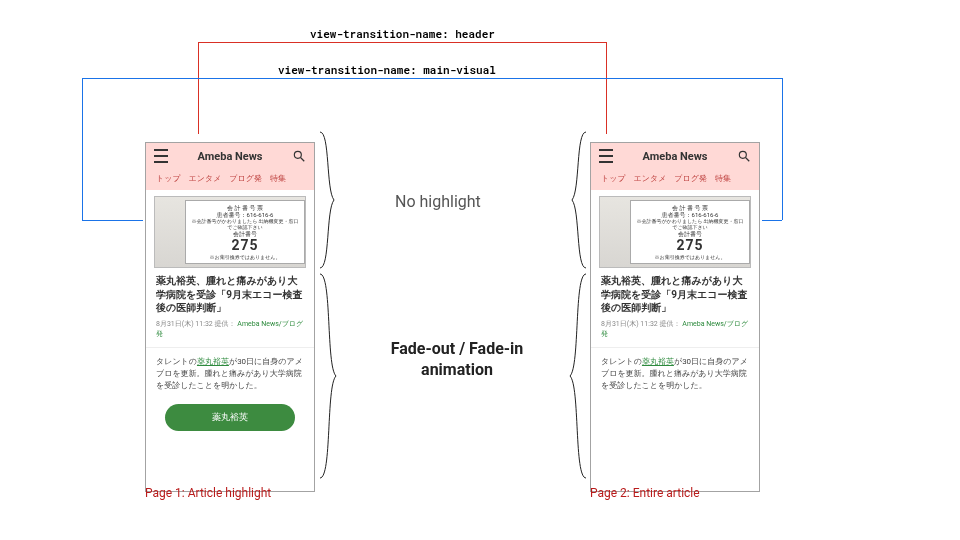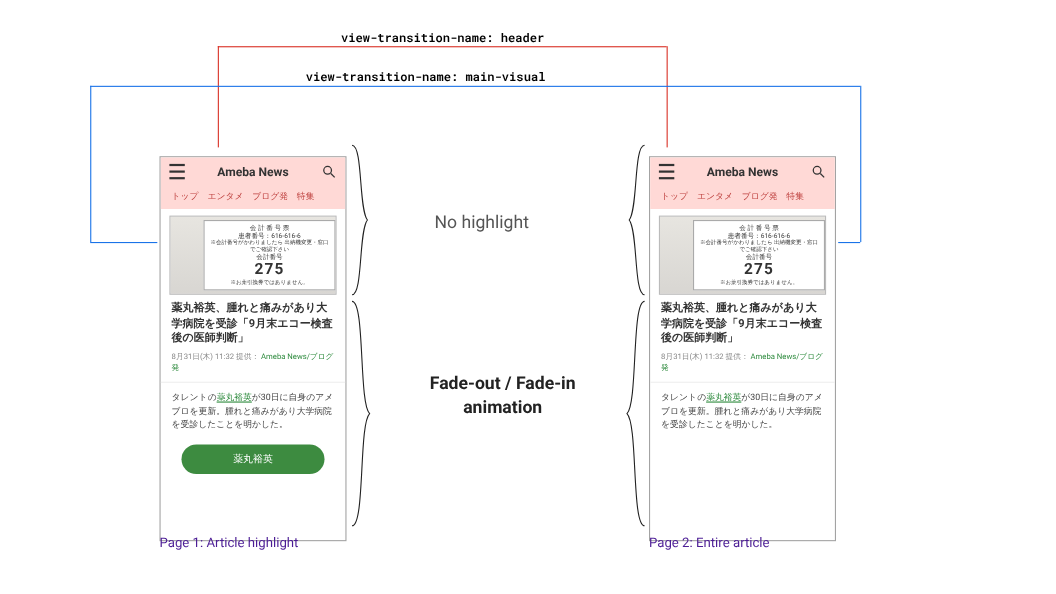--- a/index.html
+++ b/index.html
@@ -121,21 +121,21 @@
   .anno {
     position:absolute;
     font-size:16px;
     color:#555;
   }
   .anno.bold { font-weight:700; color:#222; }
 
   .caption {
     position:absolute;
     font-size:12px;
-    color:#4c1d95;
+    color:#b91c1c;
   }
 </style>
 </head>
 <body>
 
 <div class="vt-label" style="left:310px; top:26px;">view-transition-name: header</div>
 <div class="vt-label" style="left:278px; top:62px;">view-transition-name: main-visual</div>
 
 <div class="line hline red" style="left:198px; top:42px; width:408px;"></div>
 <div class="line vline red" style="left:198px; top:42px; height:92px;"></div>

